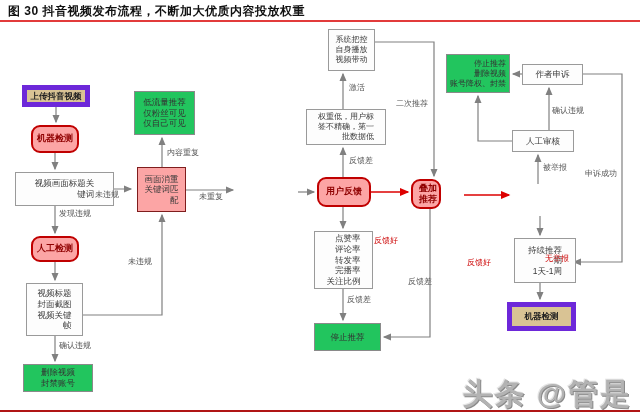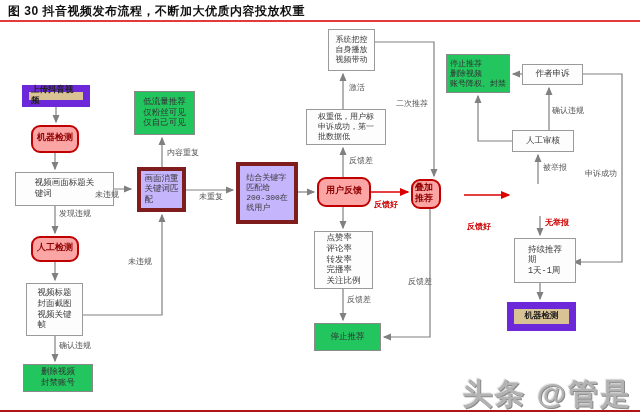--- a/index.html
+++ b/index.html
@@ -9,35 +9,35 @@
   }
   .title{
     position:absolute;left:8px;top:3px;font-size:12px;font-weight:bold;color:#111;
     letter-spacing:.5px;white-space:nowrap;
   }
   .rule-top{position:absolute;left:0;top:20px;width:640px;height:2px;background:#e23b3b;}
   .rule-bottom{position:absolute;left:0;top:410px;width:640px;height:2px;background:#b01515;}
   svg.wires{position:absolute;left:0;top:0;z-index:1;}
   .node{
     position:absolute;z-index:2;display:flex;align-items:center;justify-content:center;
-    text-align:left;white-space:pre-line;line-height:1.25;font-size:8.5px;color:#3a3a3a;
-    box-sizing:border-box;padding:1px 2px;font-family:Liberation Mono, monospace;
+    text-align:right;white-space:pre-line;line-height:1.25;font-size:8.5px;color:#3a3a3a;
+    box-sizing:border-box;padding:1px 2px;
   }
   .n-white{background:#fdfdfd;border:1px solid #9a9a9a;}
-  .n-dark{background:#c4b5fd;border:4px solid #7f1d1d;}
+  .n-dark{background:#fca5a5;border:1px solid #7f1d1d;}
   .n-gray{background:#22c55e;border:1px solid #8a8a8a;color:#333;}
-  .n-tan{background:#d9c394;border:7px solid #6d28d9;color:#222;font-weight:bold;}
+  .n-tan{background:#d9c394;border:5px solid #6d28d9;color:#222;font-weight:bold;}
   .n-red{
     background:#fca5a5;border:2px solid #c00000;border-radius:9px;
     color:#8f0000;font-weight:bold;font-size:9px;
   }
   .elabel{
     position:absolute;z-index:3;font-size:8px;color:#555;white-space:nowrap;line-height:1;
   }
-  .elabel.red{color:#cc0000;font-weight:bold;}
+  .elabel.red{color:#cc0000;font-weight:normal;margin-top:36px;}
   .watermark{
     position:absolute;right:8px;top:374px;z-index:0;font-size:30px;font-weight:bold;
     color:#b3b3b3;letter-spacing:2px;
     text-shadow:1px 1px 0 #8a8a8a,-1px -1px 0 #e6e6e6;
   }
 </style>
 </head>
 <body>
 
 <div id="stage">
@@ -97,30 +97,26 @@
   <div class="node n-gray" style="left:23px;top:364px;width:70px;height:28px">删除视频
 封禁账号</div>
 
   <div class="node n-gray" style="left:134px;top:91px;width:61px;height:44px">低流量推荐
 仅粉丝可见
 仅自己可见</div>
   <div class="node n-dark" style="left:137px;top:167px;width:49px;height:45px">画面消重
 关键词匹
 配</div>
 
-  <div class="node n-dark" style="left:236px;top:162px;width:62px;height:62px;font-size:8px">结合关键字
-匹配给
-200-300在
-线用户</div>
 
   <div class="node n-white" style="left:328px;top:29px;width:47px;height:42px;font-size:8px">系统把控
 自身播放
 视频带动</div>
   <div class="node n-white" style="left:306px;top:109px;width:80px;height:36px;font-size:8px">权重低，用户标
-申诉成功，第一
+签不精确，第一
 批数据低</div>
   <div class="node n-red" style="left:317px;top:177px;width:54px;height:30px">用户反馈</div>
   <div class="node n-white" style="left:314px;top:231px;width:59px;height:58px">点赞率
 评论率
 转发率
 完播率
 关注比例</div>
   <div class="node n-gray" style="left:314px;top:323px;width:67px;height:28px">停止推荐</div>
 
   <div class="node n-red" style="left:411px;top:179px;width:30px;height:30px">叠加推荐</div>

